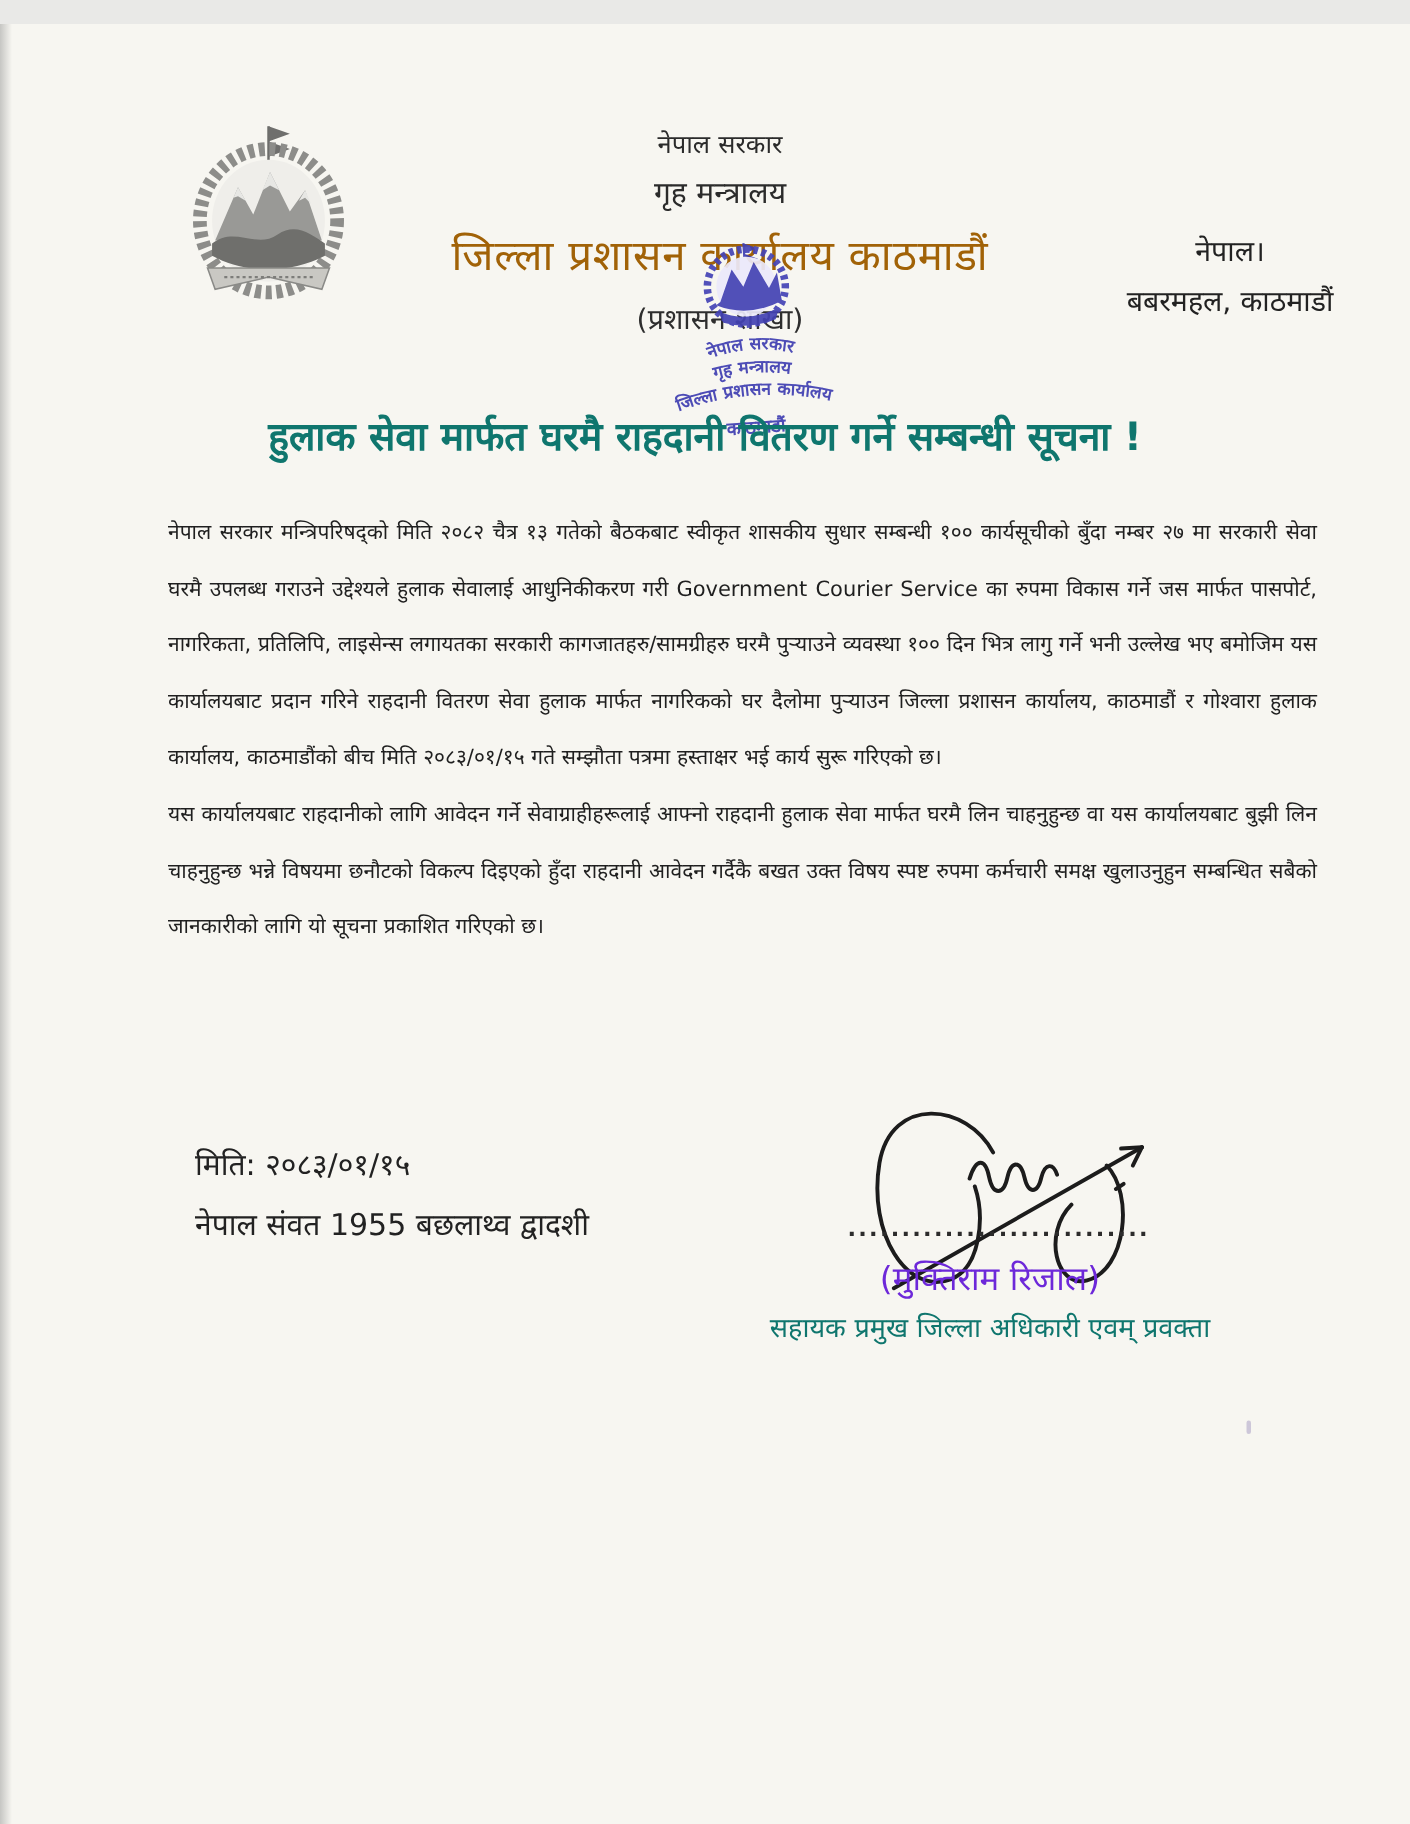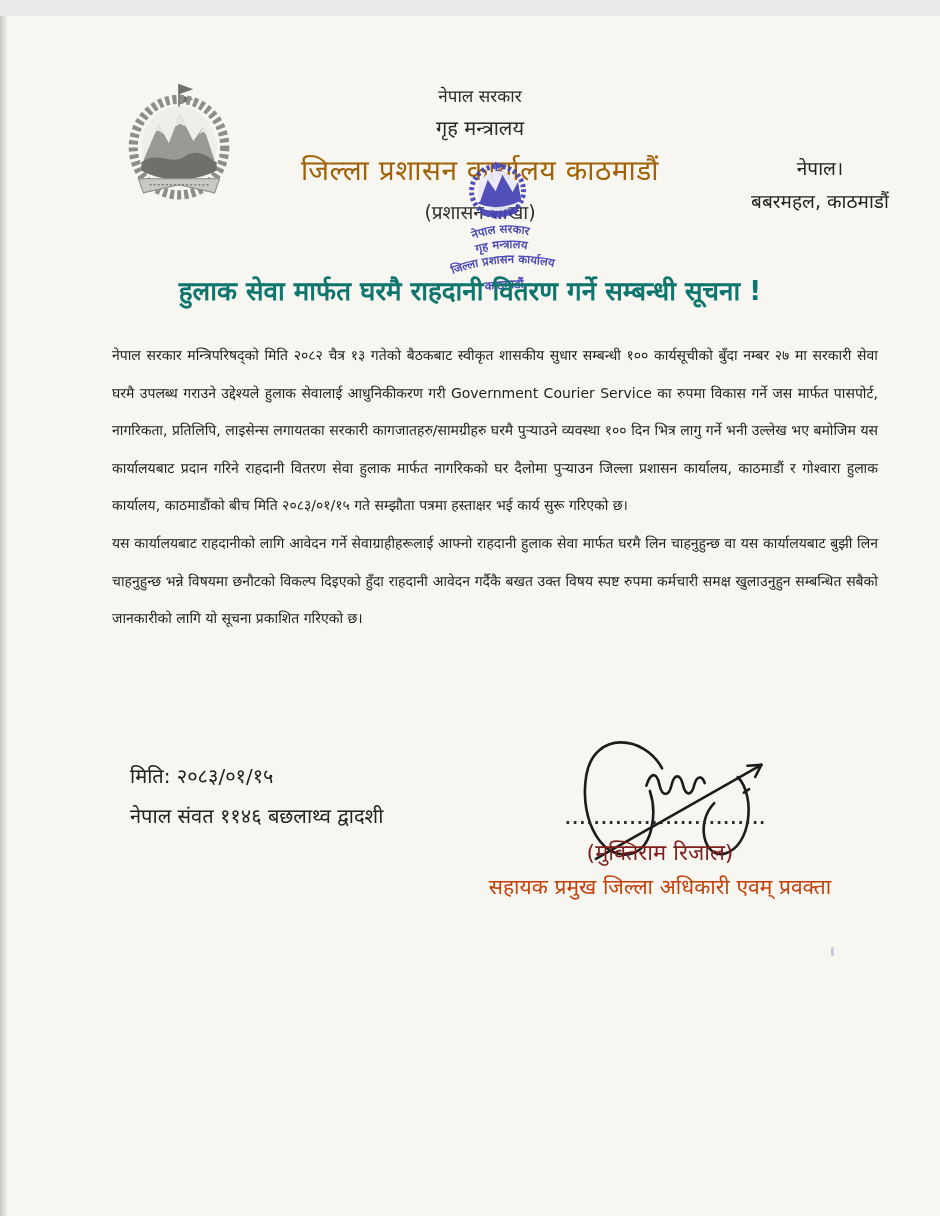--- a/index.html
+++ b/index.html
@@ -34,23 +34,23 @@
   .bodytxt{position:absolute;left:112px;top:321px;width:766px;
     font-size:14px;line-height:37.6px;text-align:justify;color:#1f1f1f;}
   .bodytxt p{margin:0;}
 
   
   .dates{position:absolute;left:130px;top:740px;font-size:20px;line-height:40px;color:#222;}
   .sig-svg{position:absolute;left:545px;top:714px;width:255px;height:148px;}
   .sig-dots{position:absolute;left:565px;top:794px;width:200px;font-size:15px;
     font-weight:bold;letter-spacing:1.5px;color:#2c2c2c;white-space:nowrap;overflow:hidden;}
   .sig-name{position:absolute;left:515px;top:820px;width:290px;text-align:center;
-    font-size:22px;color:#7f1d1d;}
+    font-size:22px;color:#6d28d9;}
   .sig-title{position:absolute;left:410px;top:856px;width:500px;text-align:center;
-    font-size:21px;color:#c2410c;}
+    font-size:18px;color:#0f766e;}
 </style>
 </head>
 <body>
 
 <div class="page">
 
   <div class="scan-edge"></div>
 
   <div class="emblem">
     <svg viewBox="0 0 120 120" width="122" height="122">
@@ -108,21 +108,21 @@
 
   <div class="title">हुलाक सेवा मार्फत घरमै राहदानी वितरण गर्ने सम्बन्धी सूचना !</div>
 
   <div class="bodytxt">
     <p>नेपाल सरकार मन्त्रिपरिषद्को मिति २०८२ चैत्र १३ गतेको बैठकबाट स्वीकृत शासकीय सुधार सम्बन्धी १०० कार्यसूचीको बुँदा नम्बर २७ मा सरकारी सेवा घरमै उपलब्ध गराउने उद्देश्यले हुलाक सेवालाई आधुनिकीकरण गरी Government Courier Service का रुपमा विकास गर्ने जस मार्फत पासपोर्ट, नागरिकता, प्रतिलिपि, लाइसेन्स लगायतका सरकारी कागजातहरु/सामग्रीहरु घरमै पुऱ्याउने व्यवस्था १०० दिन भित्र लागु गर्ने भनी उल्लेख भए बमोजिम यस कार्यालयबाट प्रदान गरिने राहदानी वितरण सेवा हुलाक मार्फत नागरिकको घर दैलोमा पुऱ्याउन जिल्ला प्रशासन कार्यालय, काठमाडौं र गोश्वारा हुलाक कार्यालय, काठमाडौंको बीच मिति २०८३/०१/१५ गते सम्झौता पत्रमा हस्ताक्षर भई कार्य सुरू गरिएको छ।</p>
     <p>यस कार्यालयबाट राहदानीको लागि आवेदन गर्ने सेवाग्राहीहरूलाई आफ्नो राहदानी हुलाक सेवा मार्फत घरमै लिन चाहनुहुन्छ वा यस कार्यालयबाट बुझी लिन चाहनुहुन्छ भन्ने विषयमा छनौटको विकल्प दिइएको हुँदा राहदानी आवेदन गर्दैकै बखत उक्त विषय स्पष्ट रुपमा कर्मचारी समक्ष खुलाउनुहुन सम्बन्धित सबैको जानकारीको लागि यो सूचना प्रकाशित गरिएको छ।</p>
   </div>
 
   <div class="dates">
     <div>मिति: २०८३/०१/१५</div>
-    <div>नेपाल संवत ११४६ बछलाथ्व द्वादशी</div>
+    <div>नेपाल संवत 1955 बछलाथ्व द्वादशी</div>
   </div>
 
   <div class="sig-svg">
     <svg viewBox="0 0 260 170" width="255" height="148">
       <g fill="none" stroke="#1c1c1c" stroke-width="3" stroke-linecap="round">
         <path d="M118,44 C98,6 40,0 31,52 C22,106 52,154 86,141 C108,132 112,94 104,70"></path>
         <path d="M100,64 c5,-16 12,-16 15,-1 c3,14 11,14 14,0 c3,-13 10,-13 13,0 c3,13 10,13 13,0 c3,-11 9,-11 12,-2"></path>
         <path d="M42,148 L232,40"></path>
         <path d="M232,40 l-16,1"></path>
         <path d="M232,40 l-7,14"></path>

